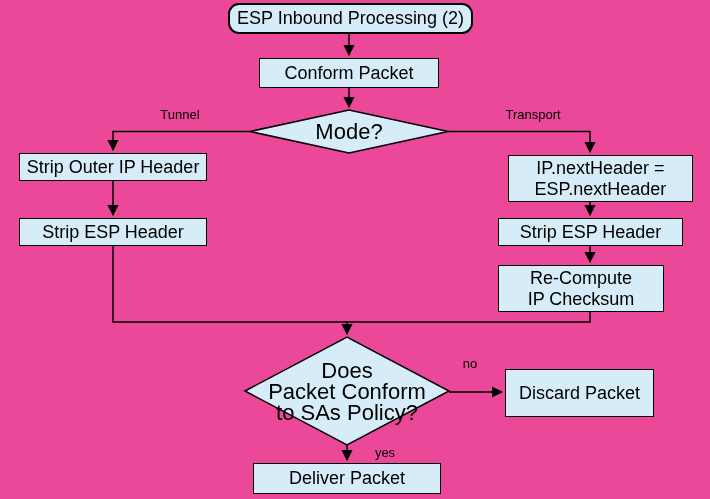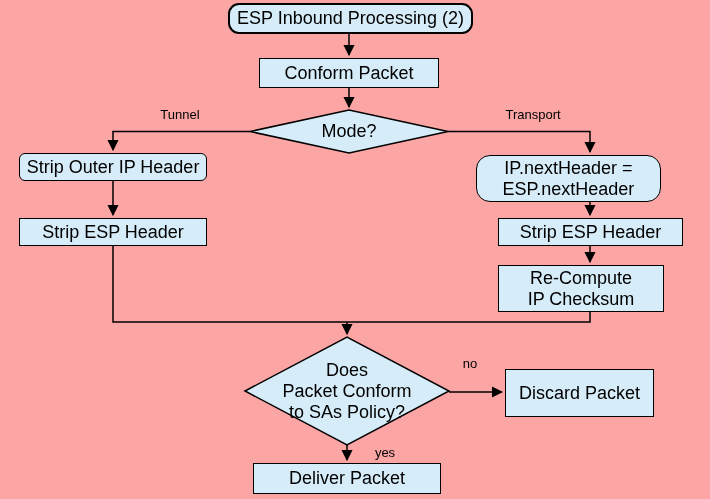--- a/index.html
+++ b/index.html
@@ -5,21 +5,21 @@
   html, body {
     margin: 0;
     padding: 0;
     background: #ffffff;
     font-family: "Liberation Sans", "DejaVu Sans", sans-serif;
   }
   .canvas {
     position: relative;
     width: 710px;
     height: 499px;
-    background: #fca5a5;
+    background: #ec4899;
     overflow: hidden;
     color: #000000;
   }
   .wires {
     position: absolute;
     left: 0;
     top: 0;
     width: 710px;
     height: 499px;
   }
@@ -48,21 +48,21 @@
   .node.terminal {
     border-width: 2px;
     border-radius: 11px;
   }
   .diamond-label {
     position: absolute;
     display: flex;
     align-items: center;
     justify-content: center;
     text-align: center;
-    font-size: 18px;
+    font-size: 22px;
     line-height: 21px;
     white-space: pre-line;
   }
   .edge-label {
     position: absolute;
     text-align: center;
     font-size: 13px;
     line-height: 20px;
   }
 </style>
@@ -94,25 +94,25 @@
     <polyline points="449,392 502,392" marker-end="url(#arrow)"></polyline>
     <polyline points="347,445 347,460" marker-end="url(#arrow)"></polyline>
   </svg>
 
   <div class="node terminal" style="left:228px; top:3px; width:245px; height:31px;">ESP Inbound Processing (2)</div>
 
   <div class="node" style="left:259px; top:58px; width:180px; height:30px;">Conform Packet</div>
 
   <div class="diamond-label" style="left:299px; top:118px; width:100px; height:27px;">Mode?</div>
 
-  <div class="node" style="left:19px; top:153px; width:188px; height:28px;border-radius:6px;">Strip Outer IP Header</div>
+  <div class="node" style="left:19px; top:153px; width:188px; height:28px;">Strip Outer IP Header</div>
 
   <div class="node" style="left:19px; top:218px; width:188px; height:28px;">Strip ESP Header</div>
 
-  <div class="node" style="left:476px; top:155px; width:185px; height:47px;border-radius:14px;">IP.nextHeader =
+  <div class="node" style="left:508px; top:155px; width:185px; height:47px;">IP.nextHeader =
 ESP.nextHeader</div>
 
   <div class="node" style="left:498px; top:218px; width:185px; height:28px;">Strip ESP Header</div>
 
   <div class="node" style="left:498px; top:265px; width:166px; height:47px;">Re-Compute
 IP Checksum</div>
 
   <div class="diamond-label" style="left:257px; top:360px; width:180px; height:63px;">Does
 Packet Conform
 to SAs Policy?</div>

